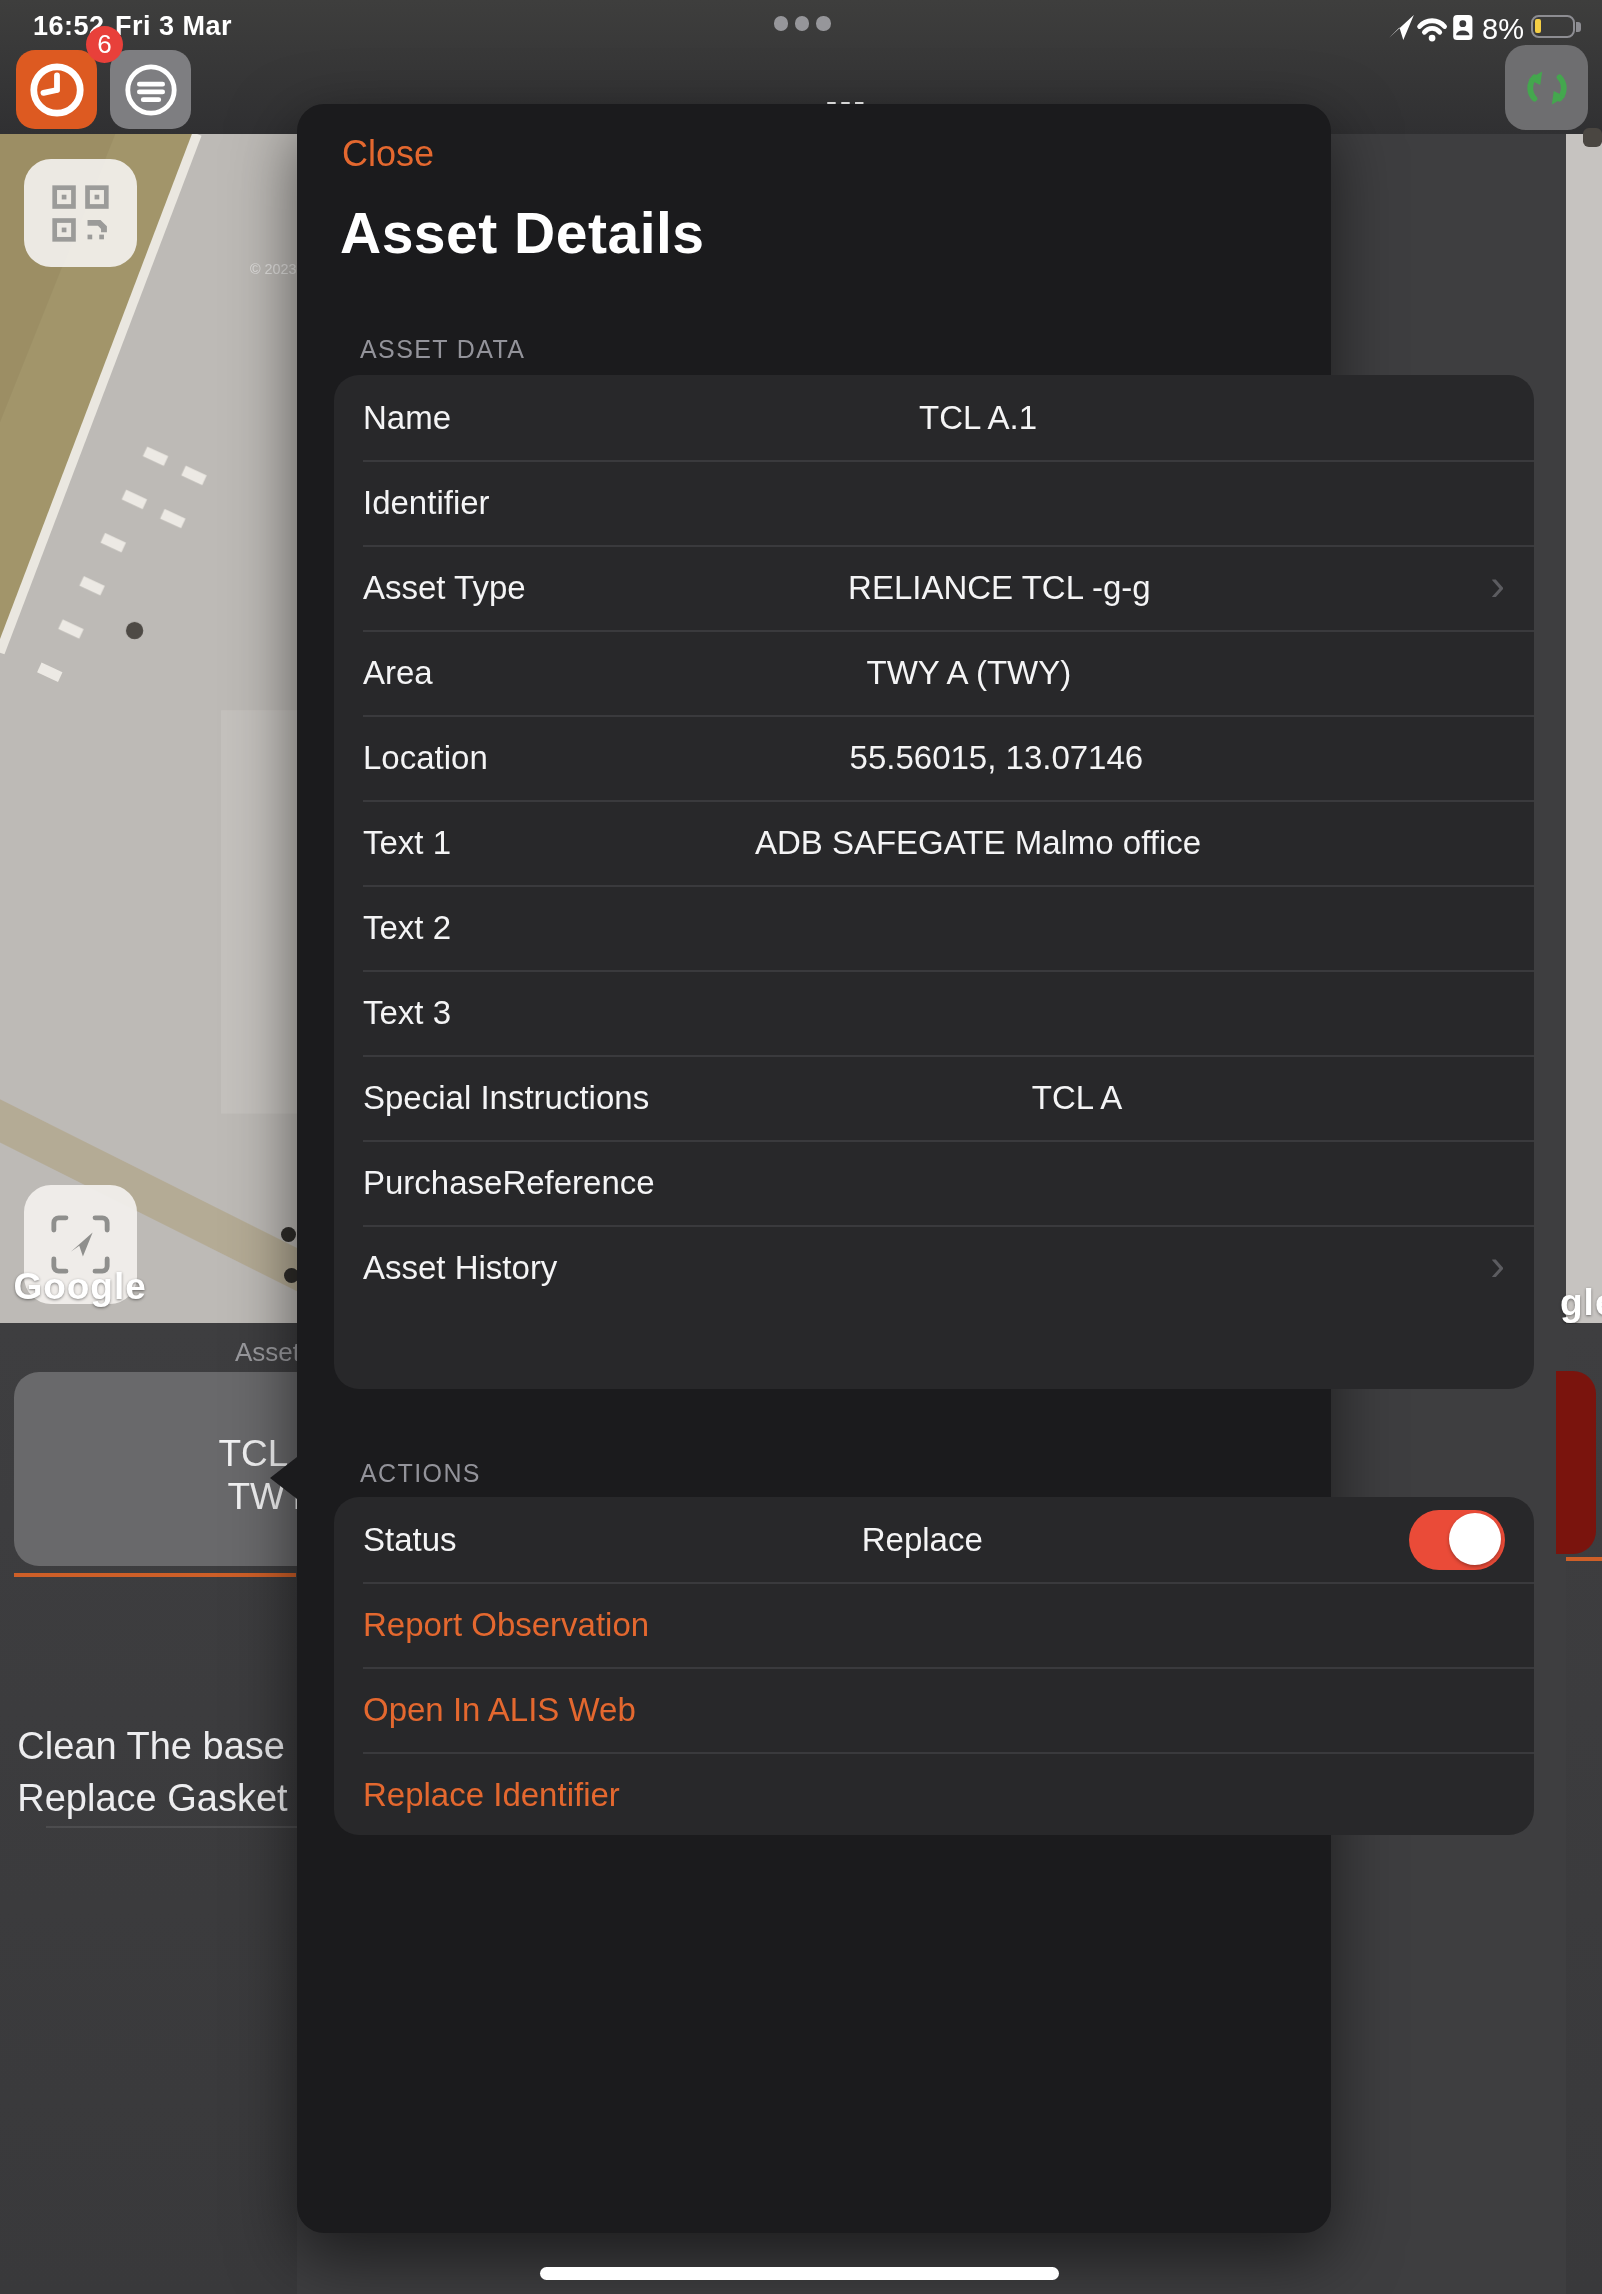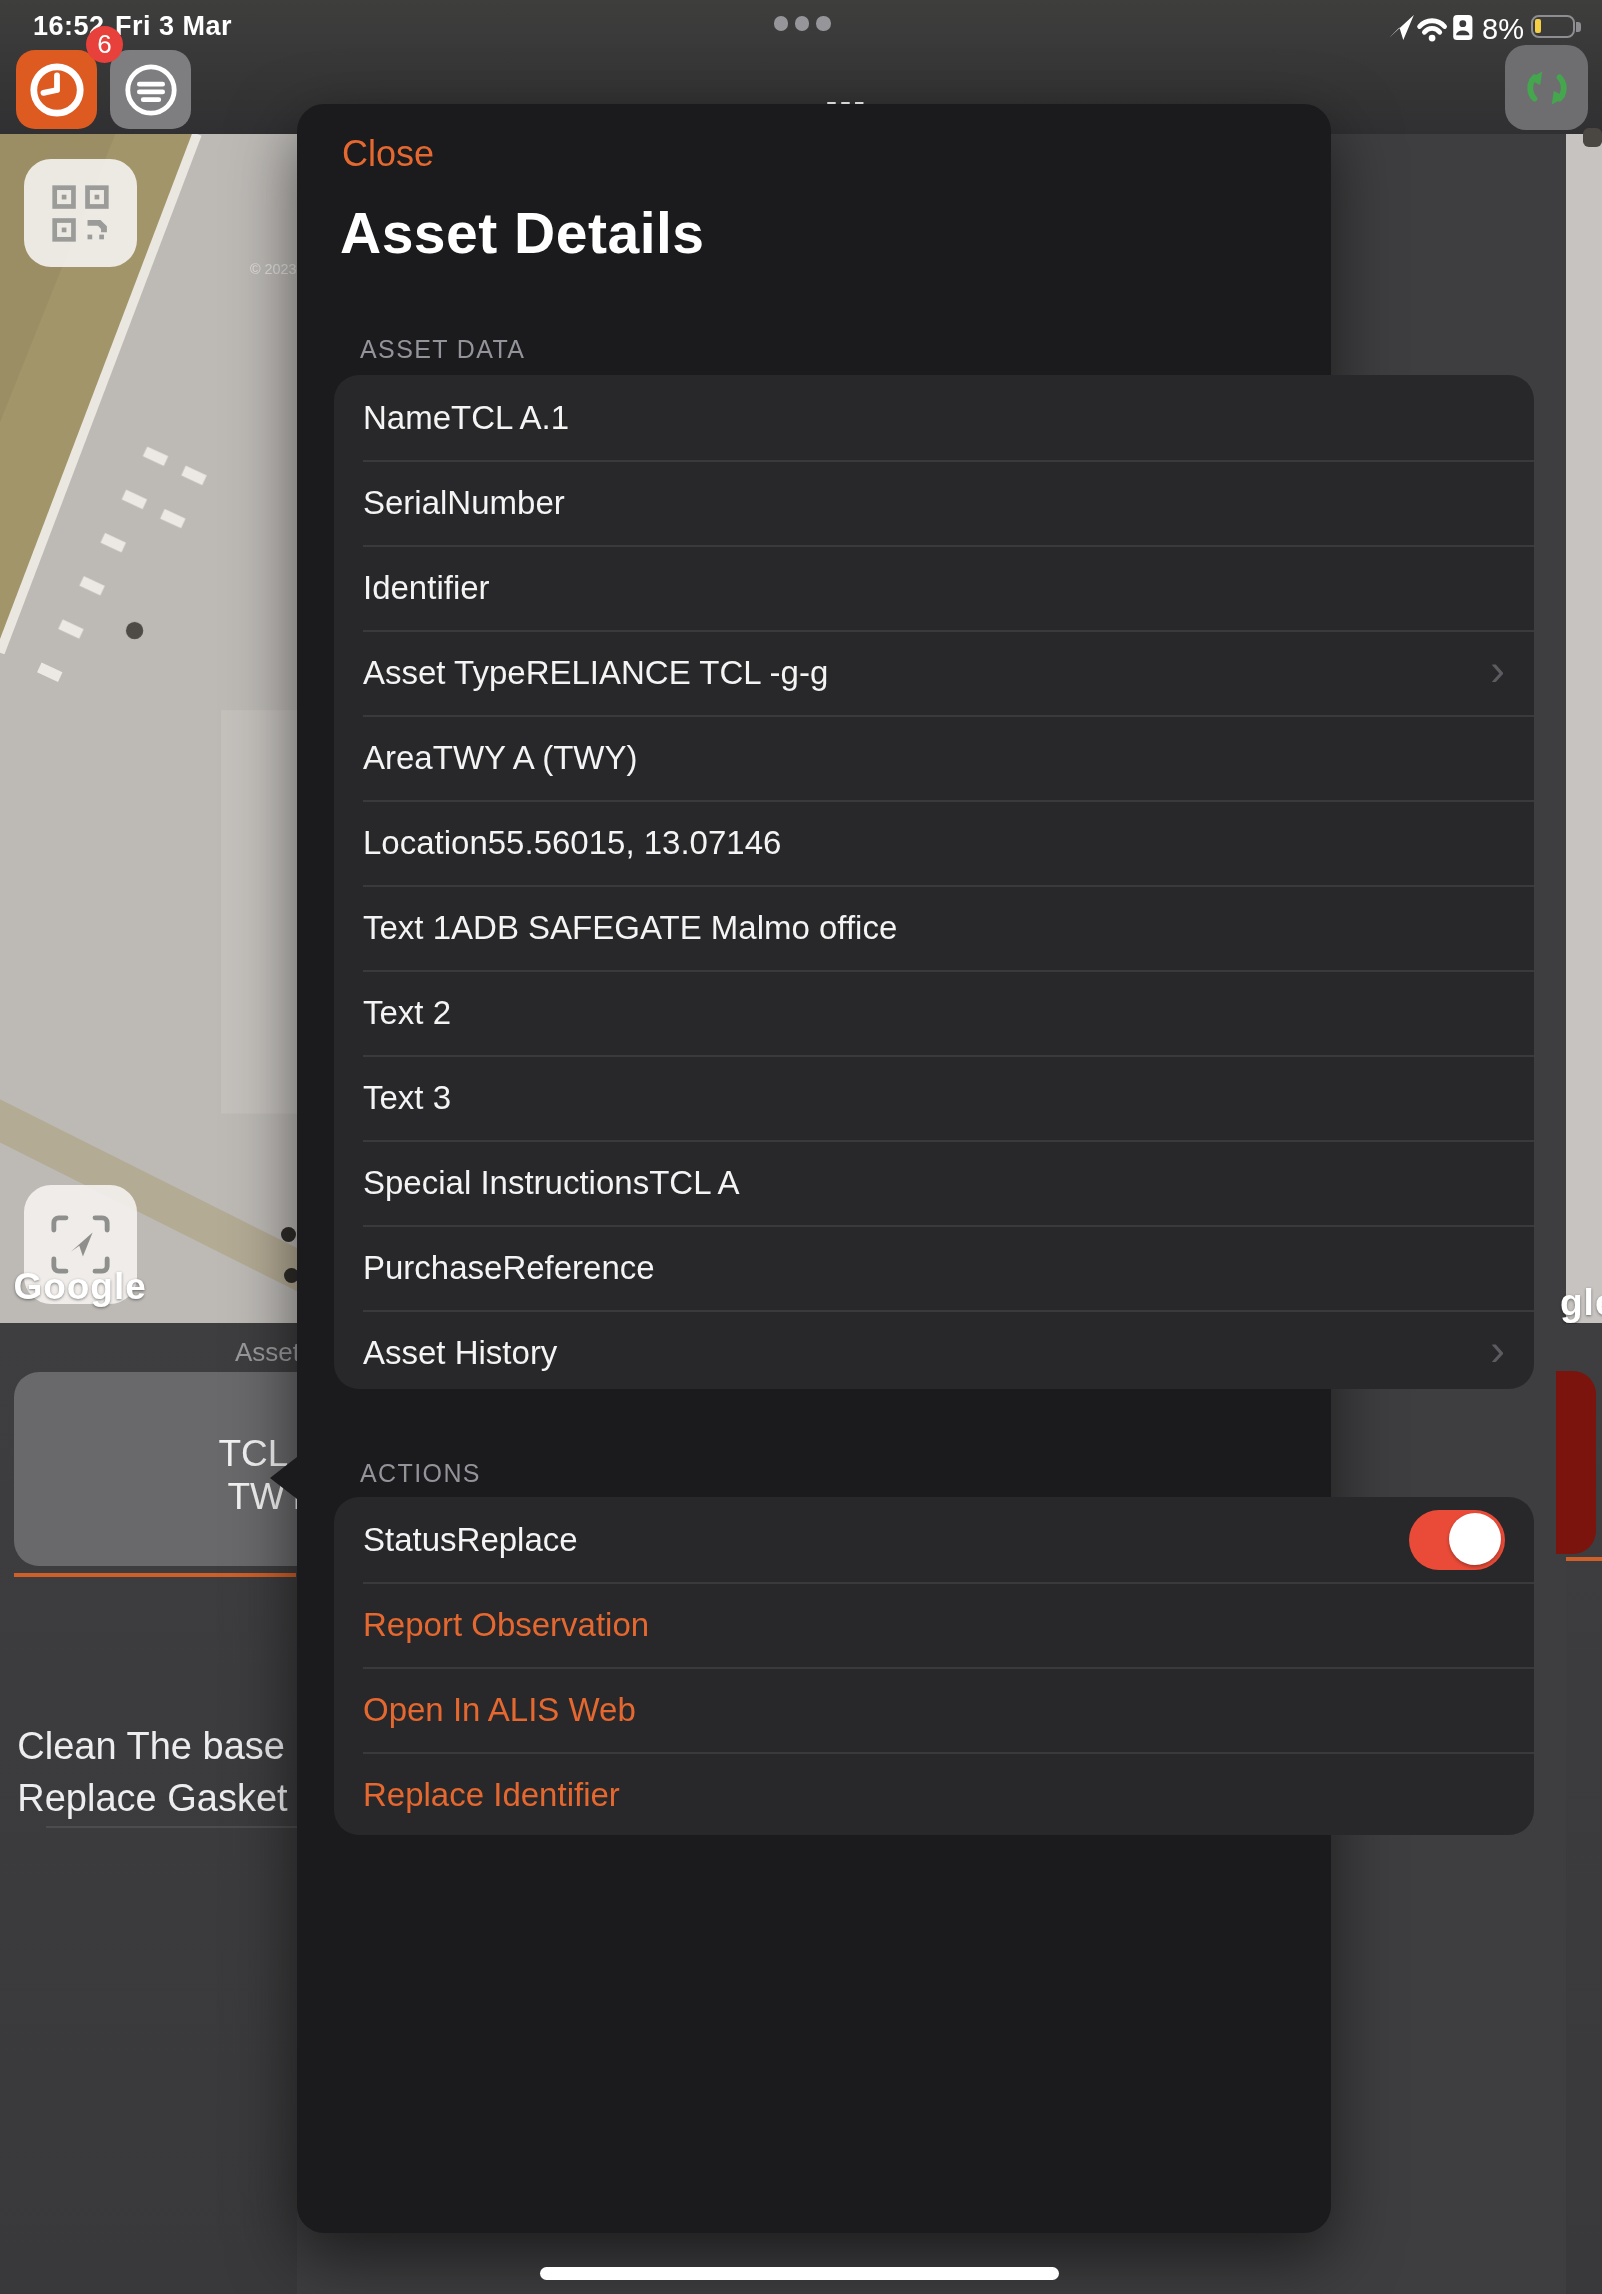--- a/index.html
+++ b/index.html
@@ -69,21 +69,21 @@
   .m-title{left:43px;top:96px;font-size:57px;font-weight:700;color:#fff;letter-spacing:0.5px}
   .sec-label{font-size:25px;color:#93939a;letter-spacing:1.4px}
   .sec1{left:63px;top:231px}
   .sec2{left:63px;top:1355px}
   .card{left:37px;width:1200px;background:var(--cardbg);border-radius:25px;overflow:hidden}
   .card1{top:271px;height:1014px}
   .card2{top:1393px;height:338px}
   .row{position:relative;height:85px;display:flex;align-items:center;padding:0 29px;font-size:33px;color:#f4f4f5}
   .row:not(:first-child)::before{content:"";position:absolute;left:29px;right:0;top:0;height:1.9px;background:var(--divider)}
   .rlabel{flex:0 0 auto}
-  .rvalue{flex:1 1 auto;text-align:left;white-space:nowrap;overflow:hidden}
+  .rvalue{flex:1 1 auto;text-align:center;white-space:nowrap;overflow:hidden}
   .chev{flex:0 0 auto;color:#5c5c60;font-size:44px;line-height:1;margin-left:17.3px;margin-top:-5.8px}
   .link-row{color:var(--accent)}
   .toggle{flex:0 0 auto;width:96px;height:60px;border-radius:30px;background:var(--toggle);position:relative;margin-left:21px}
   .toggle .knob{position:absolute;right:3.8px;top:3.8px;width:52px;height:52px;border-radius:50%;background:#fff;
                 box-shadow:0 1.9px 3.8px rgba(0,0,0,.3)}
 
   .home-ind{left:540px;top:2267px;width:519px;height:13.4px;border-radius:6.7px;background:#fff;z-index:40}
   svg{display:block}
 </style>
 </head>
@@ -212,24 +212,20 @@
     <div class="abs close">Close</div>
     <div class="abs m-title">Asset Details</div>
 
     <div class="abs sec-label sec1">ASSET DATA</div>
     <div class="abs card card1">
       <div class="row">
         <span class="rlabel">Name</span>
         <span class="rvalue">TCL A.1</span>
       </div>
       <div class="row">
-        <span class="rlabel">SerialNumber</span>
-        <span class="rvalue"></span>
-      </div>
-      <div class="row">
         <span class="rlabel">Identifier</span>
         <span class="rvalue"></span>
       </div>
       <div class="row">
         <span class="rlabel">Asset Type</span>
         <span class="rvalue">RELIANCE TCL -g-g</span>
         <span class="chev">›</span>
       </div>
       <div class="row">
         <span class="rlabel">Area</span>

